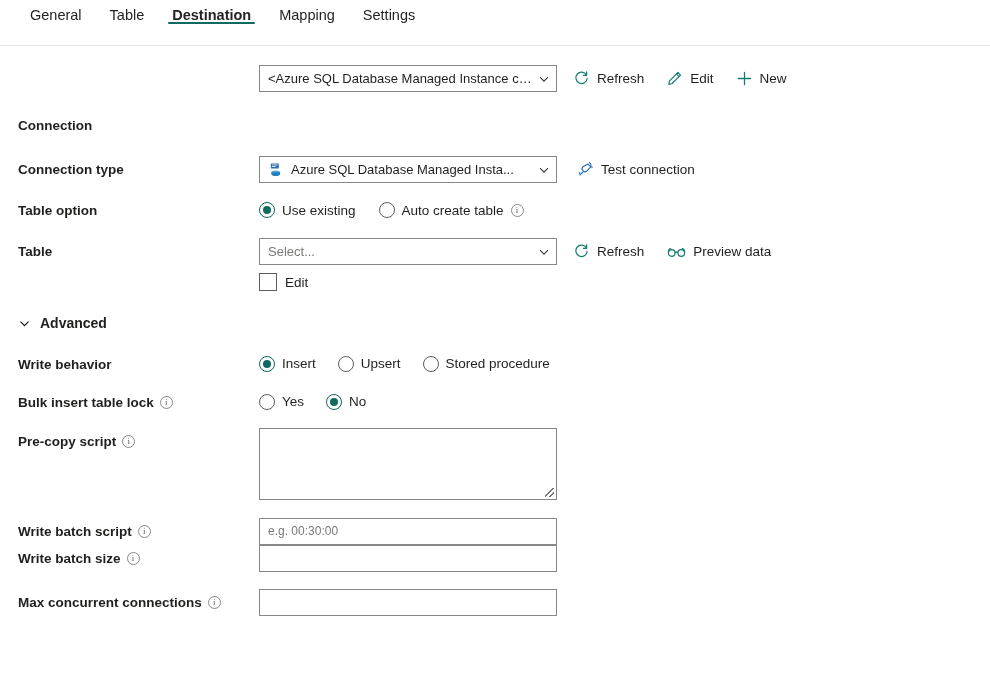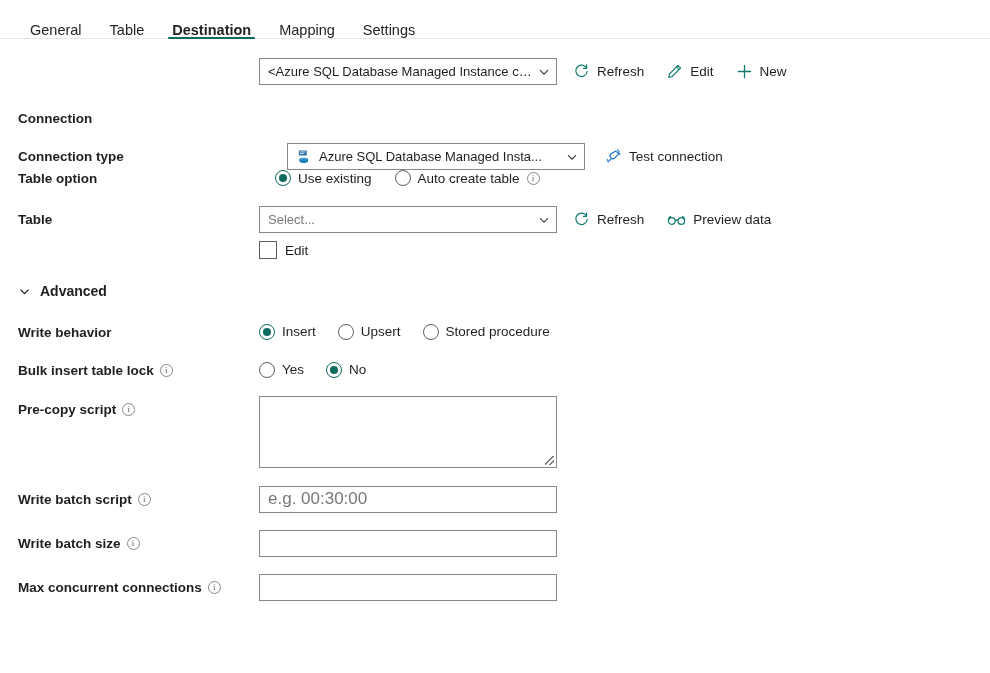--- a/index.html
+++ b/index.html
@@ -11,23 +11,24 @@
     color: #201f1e;
     overflow: hidden;
   }
 
   
   .tabbar {
     position: relative;
     height: 39px;
     border-bottom: 1px solid #e6e6e6;
     display: flex;
-    align-items: flex-end;
+    align-items: flex-start;
     padding-left: 16px;
     gap: 0;
+    margin-top: 7px;
   }
   .tab {
     position: relative;
     display: flex;
     align-items: center;
     padding: 0 14px;
     font-size: 14.5px;
     color: #242424;
     cursor: pointer;
     white-space: nowrap;
@@ -161,21 +162,21 @@
     align-items: center;
   }
   .textbox {
     width: 298px;
     height: 27px;
     border: 1px solid #8a8886;
     background: #fff;
     display: flex;
     align-items: center;
     padding: 0 8px;
-    font-size: 17px;
+    font-size: 12px;
     color: #201f1e;
   }
   .textbox .ph { color: #7a7876; }
   .textarea {
     width: 298px;
     height: 72px;
     border: 1px solid #8a8886;
     background: #fff;
     position: relative;
   }
@@ -283,21 +284,21 @@
             <svg width="17" height="17" viewBox="0 0 18 18">
                 <path d="M9 2.5 L9 15.5 M2.5 9 L15.5 9" fill="none" stroke="currentColor" stroke-width="1.35" stroke-linecap="round"></path>
               </svg>
           </span>
           <span>New</span>
         </div>
       </div>
     </div>
   </div>
 
-  <div class="row" style="margin-top:11px;gap:28px;">
+  <div class="row" style="margin-top:17px;">
     <div class="label" style="height:27px;">
       <span>Connection type</span>
     </div>
     <div class="control">
       <div class="dropdown">
         <span class="ic" style="display:inline-flex;align-items:center;flex:0 0 auto;margin-right:3px;">
           <svg width="15" height="15" viewBox="0 0 16 16">
             <rect x="3" y="1.5" width="8.5" height="5.5" rx="0.6" fill="#2e6fa8"></rect>
             <rect x="4.2" y="2.6" width="6" height="1" fill="#cfe3f5"></rect>
             <rect x="4.2" y="4.3" width="4" height="1" fill="#cfe3f5"></rect>
@@ -322,21 +323,21 @@
               <path d="M13.1 1.8 L14.9 3.6 M14.3 5 L16.1 6.8" fill="none" stroke="currentColor" stroke-width="1.1" stroke-linecap="round"></path>
               <path d="M2.2 12.1 l1.2 .6 l-1 .9 l1.2 .6" fill="none" stroke="currentColor" stroke-width="1" stroke-linecap="round"></path>
             </svg>
           </span>
           <span>Test connection</span>
         </div>
       </div>
     </div>
   </div>
 
-  <div class="row" style="gap:16px;">
+  <div class="row" style="margin-top:19px;">
     <div class="label">
       <span>Table option</span>
     </div>
     <div class="control">
       <div class="radio-group">
         <label class="radio sel" style="margin-right:23px;">
           <span class="dot"></span>
           <span>Use existing</span>
         </label>
         <label class="radio">
@@ -462,21 +463,21 @@
       <span>Write batch script</span>
       <span class="info">i</span>
     </div>
     <div class="control">
       <div class="textbox">
         <span class="ph">e.g. 00:30:00</span>
       </div>
     </div>
   </div>
 
-  <div class="row" style="margin-top:17px;">
+  <div class="row" style="">
     <div class="label" style="height:27px;">
       <span>Write batch size</span>
       <span class="info">i</span>
     </div>
     <div class="control">
       <div class="textbox">
         <span></span>
       </div>
     </div>
   </div>

